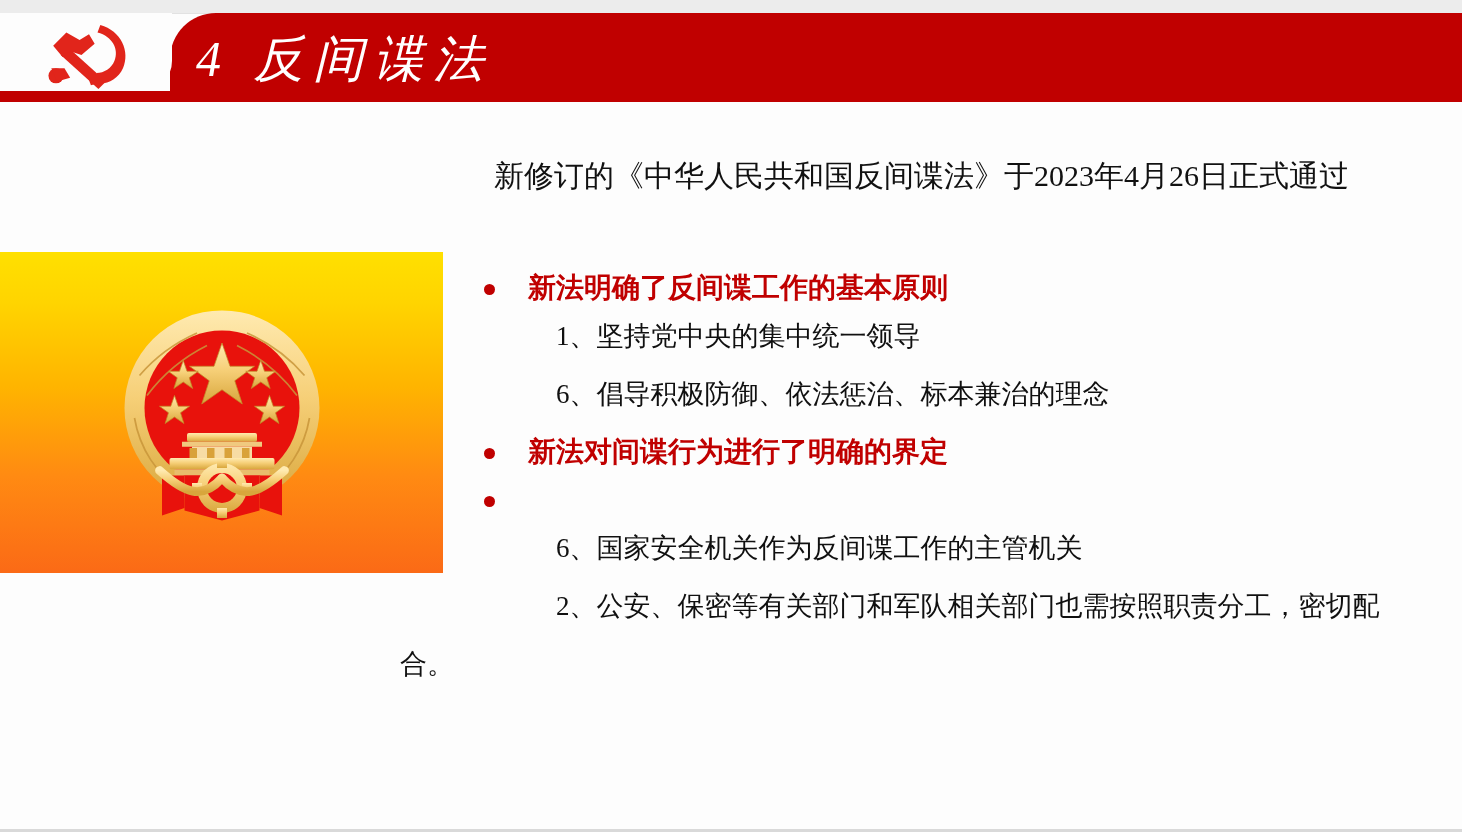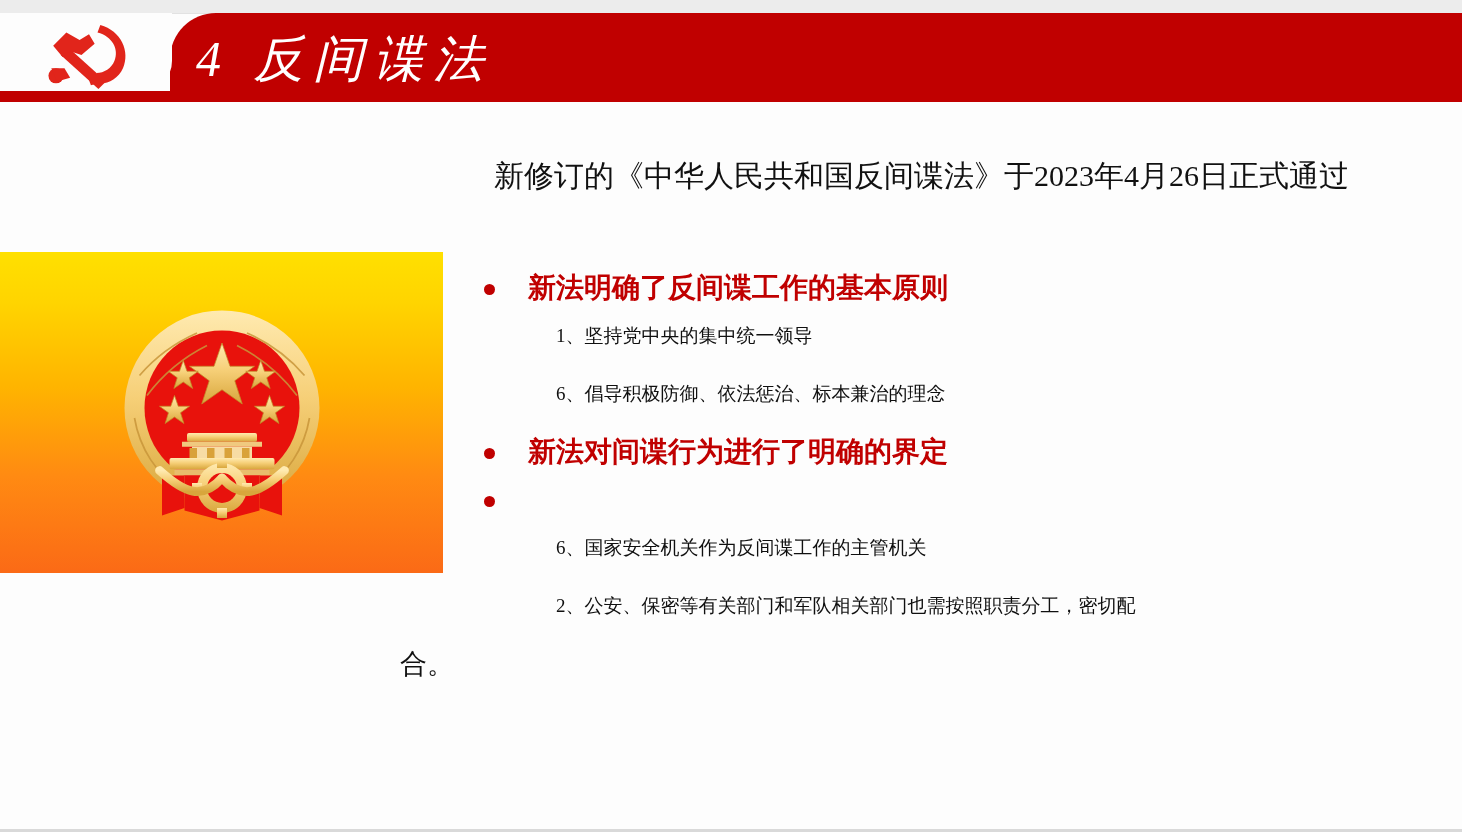--- a/index.html
+++ b/index.html
@@ -138,21 +138,21 @@
     top: 12px;
     width: 11px;
     height: 11px;
     border-radius: 50%;
     background: #c00000;
   }
   .sub-row {
     display: block;
     padding-left: 78px;
     color: #101010;
-    font-size: 19px;
+    font-size: 27px;
     line-height: 32px;
     height: 58px;
     white-space: nowrap;
   }
   .wrap-cont {
     display: block;
     padding-left: 0px;
     margin-left: -78px;
     color: #101010;
     font-size: 27px;

